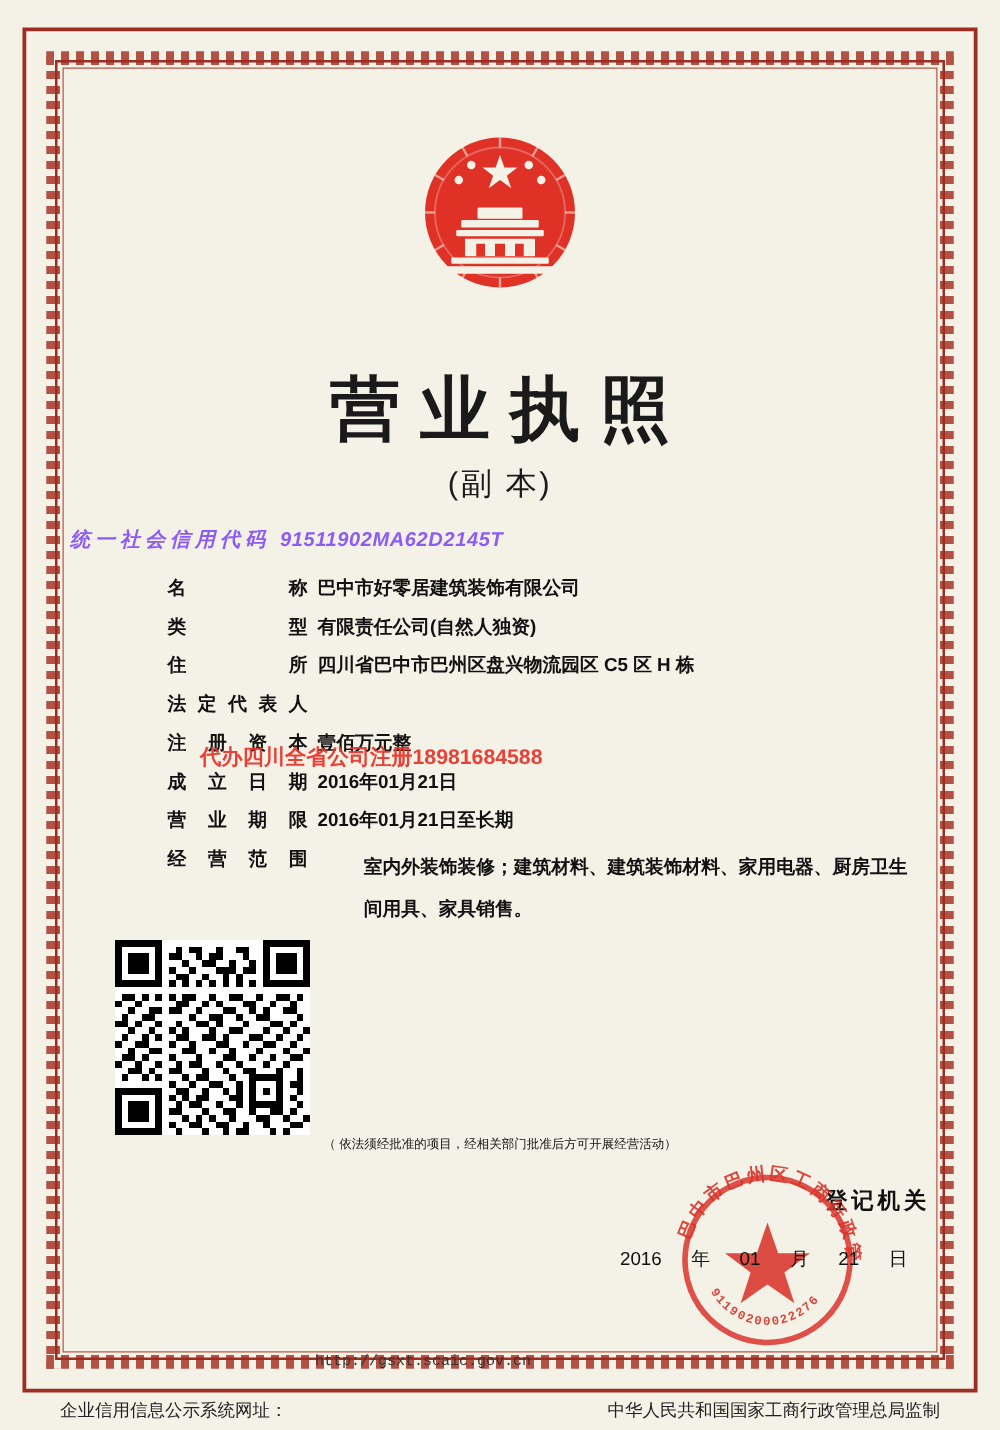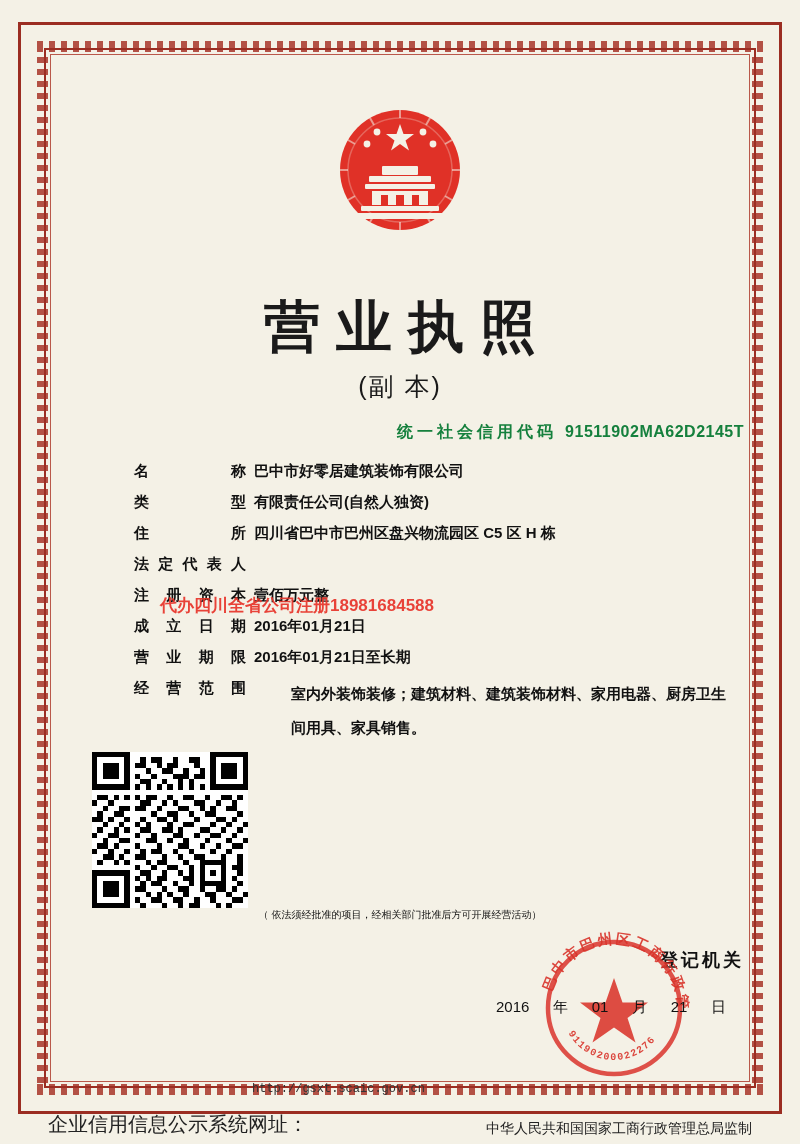--- a/index.html
+++ b/index.html
@@ -91,25 +91,26 @@
     text-align: center;
     font-size: 25px;
     color: #1a1a1a;
     letter-spacing: 2px;
   }
 
   .credit-code {
     position: absolute;
     top: 362px;
     left: 0; right: 0;
-    text-align: right;
+    text-align: left;
     font-size: 16px;
     font-weight: bold;
-    color: #15803d;
+    color: #8b5cf6;
     letter-spacing: 1px;
+    font-style: italic;
   }
   .credit-code .cc-label { letter-spacing: 4px; }
   .credit-code .cc-value { letter-spacing: 0.5px; margin-left: 8px; }
 
   
   .fields {
     position: absolute;
     top: 400px;
     left: 78px;
     right: 18px;
@@ -224,21 +225,21 @@
     font-size: 12px;
     font-family: "Liberation Mono", monospace;
     color: #333;
   }
 
   
   .bottom-left {
     position: absolute;
     left: 48px;
     bottom: 6px;
-    font-size: 20px;
+    font-size: 14px;
     color: #222;
   }
   .bottom-right {
     position: absolute;
     right: 48px;
     bottom: 6px;
     font-size: 14px;
     color: #222;
   }
 </style>

